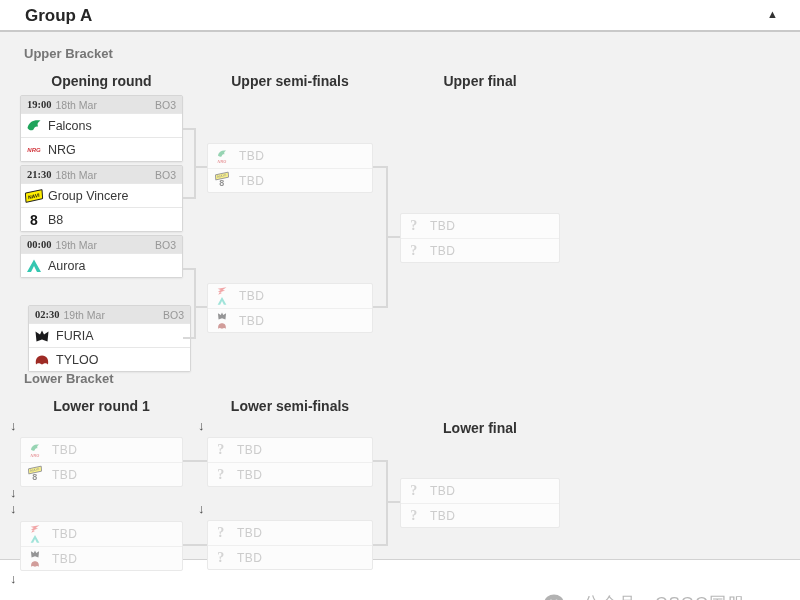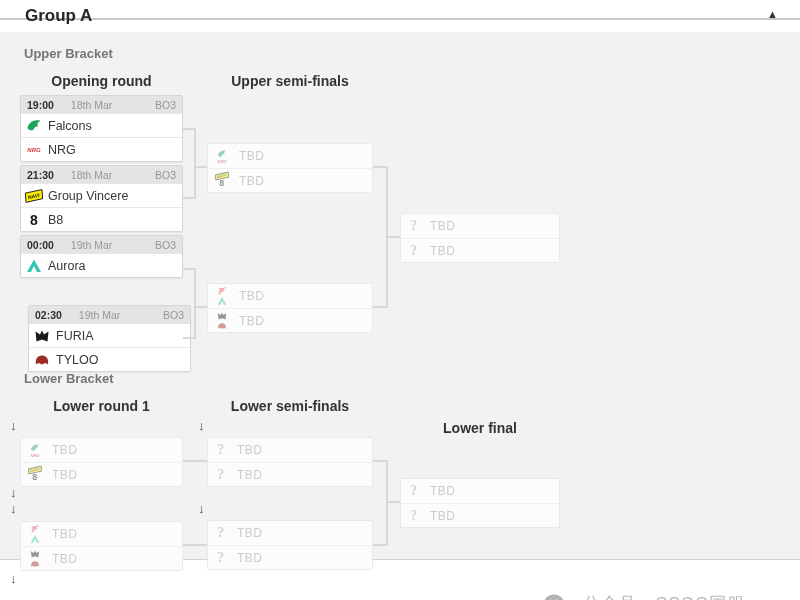--- a/index.html
+++ b/index.html
@@ -1,33 +1,33 @@
 <!DOCTYPE html>
 <html><head>
 <meta charset="utf-8">
 <style>
   * { margin:0; padding:0; box-sizing:border-box; }
   body { font-family:"Liberation Sans", sans-serif; background:#fff; }
   .stage { position:relative; width:800px; height:600px; background:#fff; overflow:hidden; }
 
   
-  .panel-header { position:absolute; left:0; top:0; width:800px; height:20px; background:#fff; border-bottom:2px solid #c9c9c9; }
+  .panel-header { position:absolute; left:0; top:0; width:800px; height:32px; background:#fff; border-bottom:2px solid #c9c9c9; }
   .panel-title { position:absolute; left:25px; top:6px; font-size:17px; font-weight:bold; color:#262626; }
   .collapse-btn { position:absolute; right:22px; top:8px; font-size:11px; color:#333; cursor:pointer; background:none; border:none; }
 
   
   .content { position:absolute; left:0; top:32px; width:800px; height:528px; background:#f2f2f2; border-bottom:1px solid #d2d2d2; }
 
   .section-label { position:absolute; font-size:13px; font-weight:bold; color:#767676; }
   .col-header { position:absolute; font-size:14px; font-weight:bold; color:#333; text-align:center; }
 
   
   .match-box { position:absolute; width:163px; background:#fff; border:1px solid #d6d6d6; border-radius:2px; box-shadow:0 1px 2px rgba(0,0,0,.06); }
   .match-header { height:17px; background:#e4e4e4; display:flex; align-items:center; padding:0 6px; font-size:10.5px; }
-  .m-time { font-weight:bold; color:#2f2f2f; margin-right:17px; }
+  .m-time { font-weight:bold; color:#2f2f2f; margin-right:4px;font-family:Liberation Serif, serif; }
   .m-date { color:#979797; }
   .m-format { margin-left:auto; color:#979797; }
   .team-row { height:24px; display:flex; align-items:center; gap:6px; padding:0 5px; border-top:1px solid #e7e7e7; font-size:12.5px; color:#383838; background:#fff; }
 
   
   .tbd-box { position:absolute; background:#fcfcfc; border:1px solid #e9e9e9; border-radius:2px; }
   .w166 { width:166px; } .w160 { width:160px; }
   .tbd-row { height:24px; display:flex; align-items:center; gap:8px; padding:0 5px; color:#ccc; font-size:12px; letter-spacing:.5px; }
   .tbd-row + .tbd-row { border-top:1px solid #efefef; }
 
@@ -60,20 +60,21 @@
   <div class="panel-header">
     <div class="panel-title">Group A</div>
     <button class="collapse-btn">▲</button>
   </div>
 
   <div class="content">
 
     <div class="section-label" style="left:24px; top:14px;">Upper Bracket</div>
     <div class="col-header" style="left:20px; top:41px; width:163px;">Opening round</div>
     <div class="col-header" style="left:207px; top:41px; width:166px;">Upper semi-finals</div>
+    <div class="col-header" style="left:400px; top:41px; width:160px;">Upper final</div>
 
     <div class="match-box" style="left:20px; top:63px;">
       <div class="match-header">
         <span class="m-time">19:00</span>
         <span class="m-date">18th Mar</span>
         <span class="m-format">BO3</span>
       </div>
       <div class="team-row">
         <span class="ticon">
             <svg viewBox="0 0 16 16">

